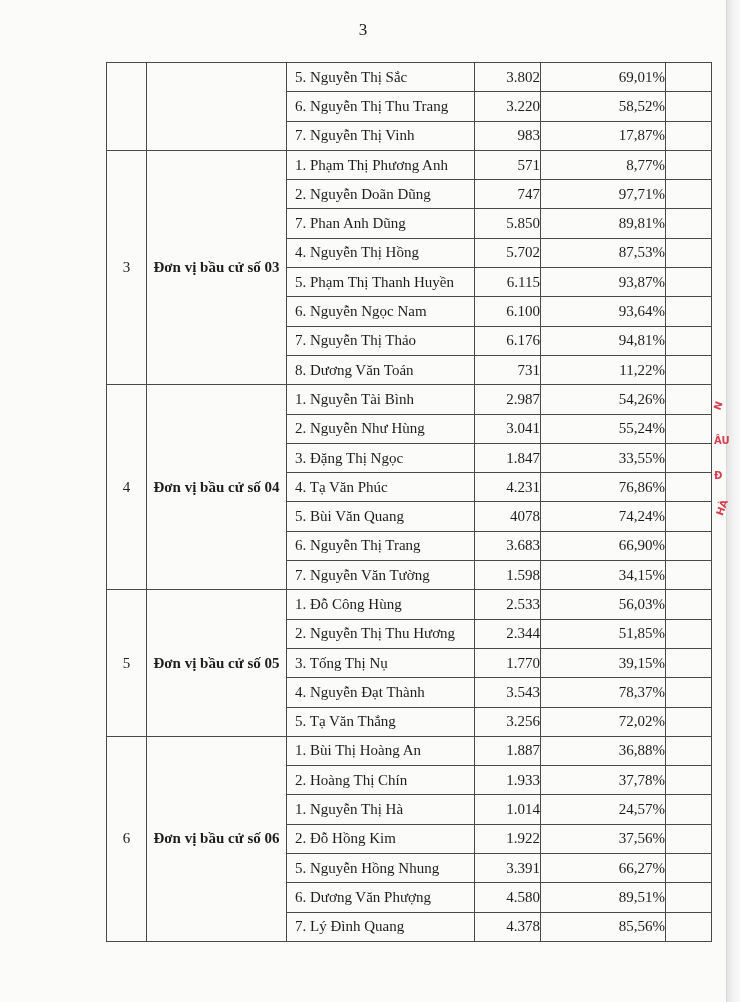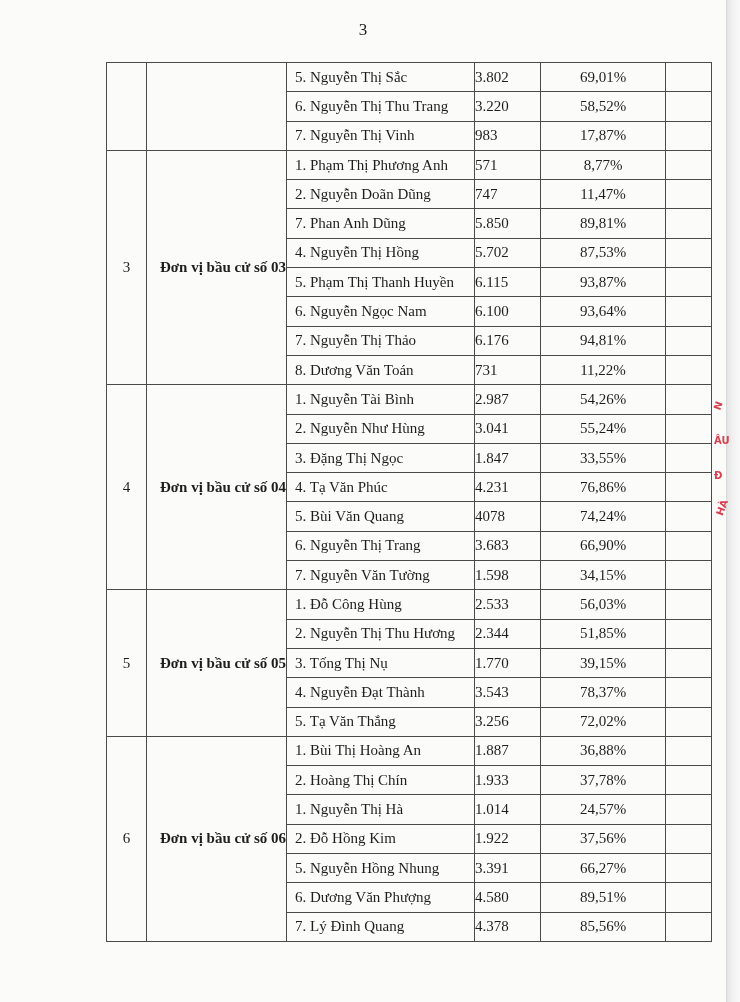--- a/index.html
+++ b/index.html
@@ -31,24 +31,24 @@
     padding-left: 25px;
   }
   table.results td {
     border: 1.2px solid #4a4a4a;
     height: 28.3px;
     padding: 0;
     font-size: 15px;
     vertical-align: middle;
   }
   td.c-stt { width: 39px; text-align: center; }
-  td.c-unit { width: 139px; text-align: right; font-weight: bold; }
+  td.c-unit { width: 139px; text-align: center; font-weight: bold; }
   td.c-name { width: 179px; padding-left: 8px !important; text-align: left; }
-  td.c-votes { width: 65px; text-align: left; }
-  td.c-pct { width: 124px; text-align: center; }
+  td.c-votes { width: 65px; text-align: right; }
+  td.c-pct { width: 124px; text-align: right; }
   td.c-note { width: 45px; }
   .stamp {
     position: absolute; left: 714px; color: #d9404f; font-family: "DejaVu Sans", sans-serif;
     font-size: 10px; font-weight: bold; letter-spacing: 0;
   }
   .stamp-1 { top: 400px; transform: rotate(-70deg); }
   .stamp-2 { top: 435px; }
   .stamp-3 { top: 470px; }
   .stamp-4 { top: 502px; transform: rotate(-70deg); }
 </style>
@@ -84,21 +84,21 @@
           <td class="c-stt" rowspan="8">3</td>
           <td class="c-unit" rowspan="8">Đơn vị bầu cử số 03</td>
           <td class="c-name">1. Phạm Thị Phương Anh</td>
           <td class="c-votes">571</td>
           <td class="c-pct">8,77%</td>
           <td class="c-note"></td>
         </tr>
         <tr>
           <td class="c-name">2. Nguyễn Doãn Dũng</td>
           <td class="c-votes">747</td>
-          <td class="c-pct">11,47%</td>
+          <td class="c-pct">97,71%</td>
           <td class="c-note"></td>
         </tr>
         <tr>
           <td class="c-name">7. Phan Anh Dũng</td>
           <td class="c-votes">5.850</td>
           <td class="c-pct">89,81%</td>
           <td class="c-note"></td>
         </tr>
         <tr>
           <td class="c-name">4. Nguyễn Thị Hồng</td>

